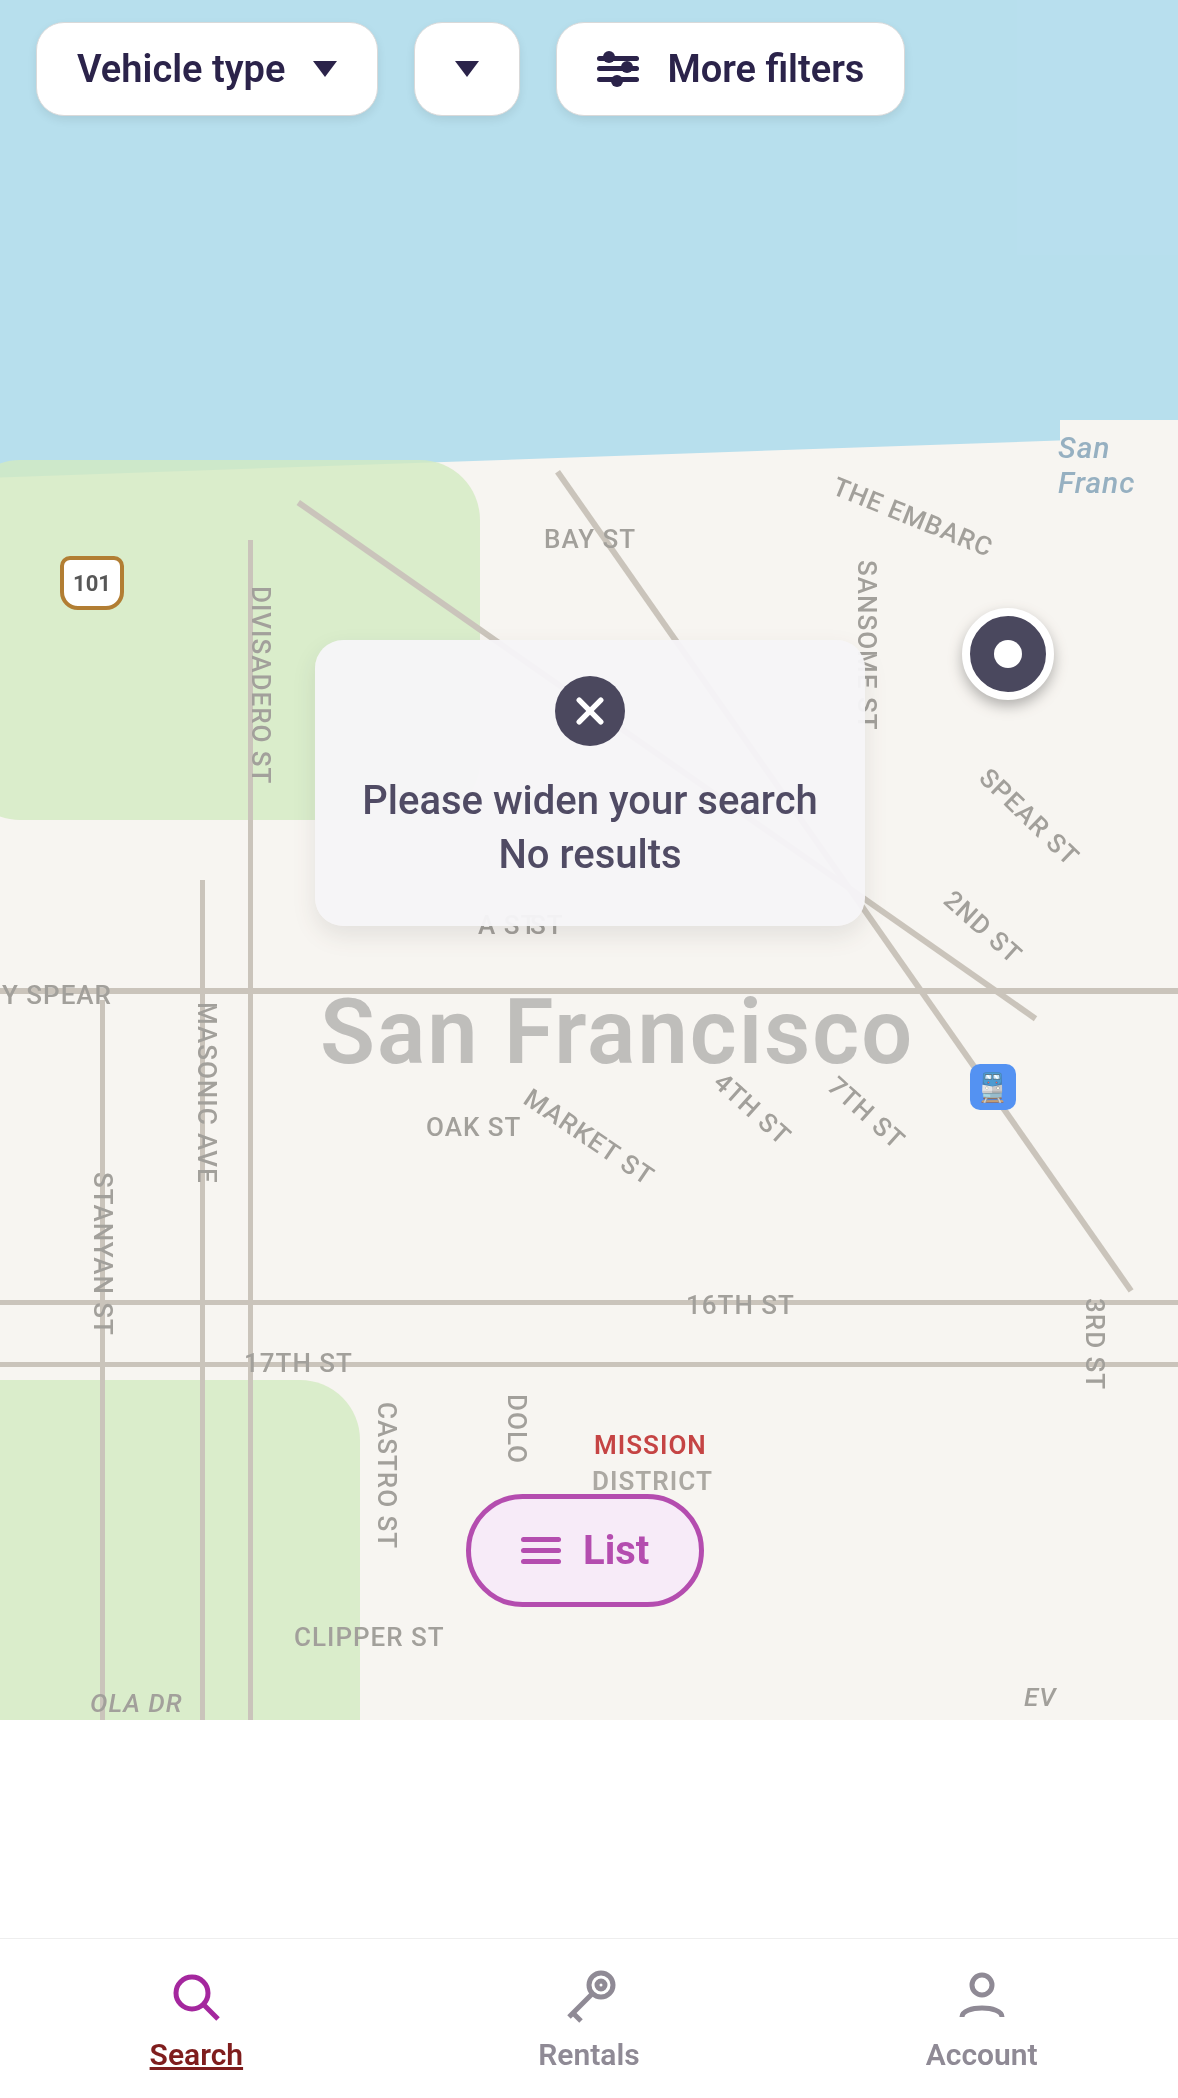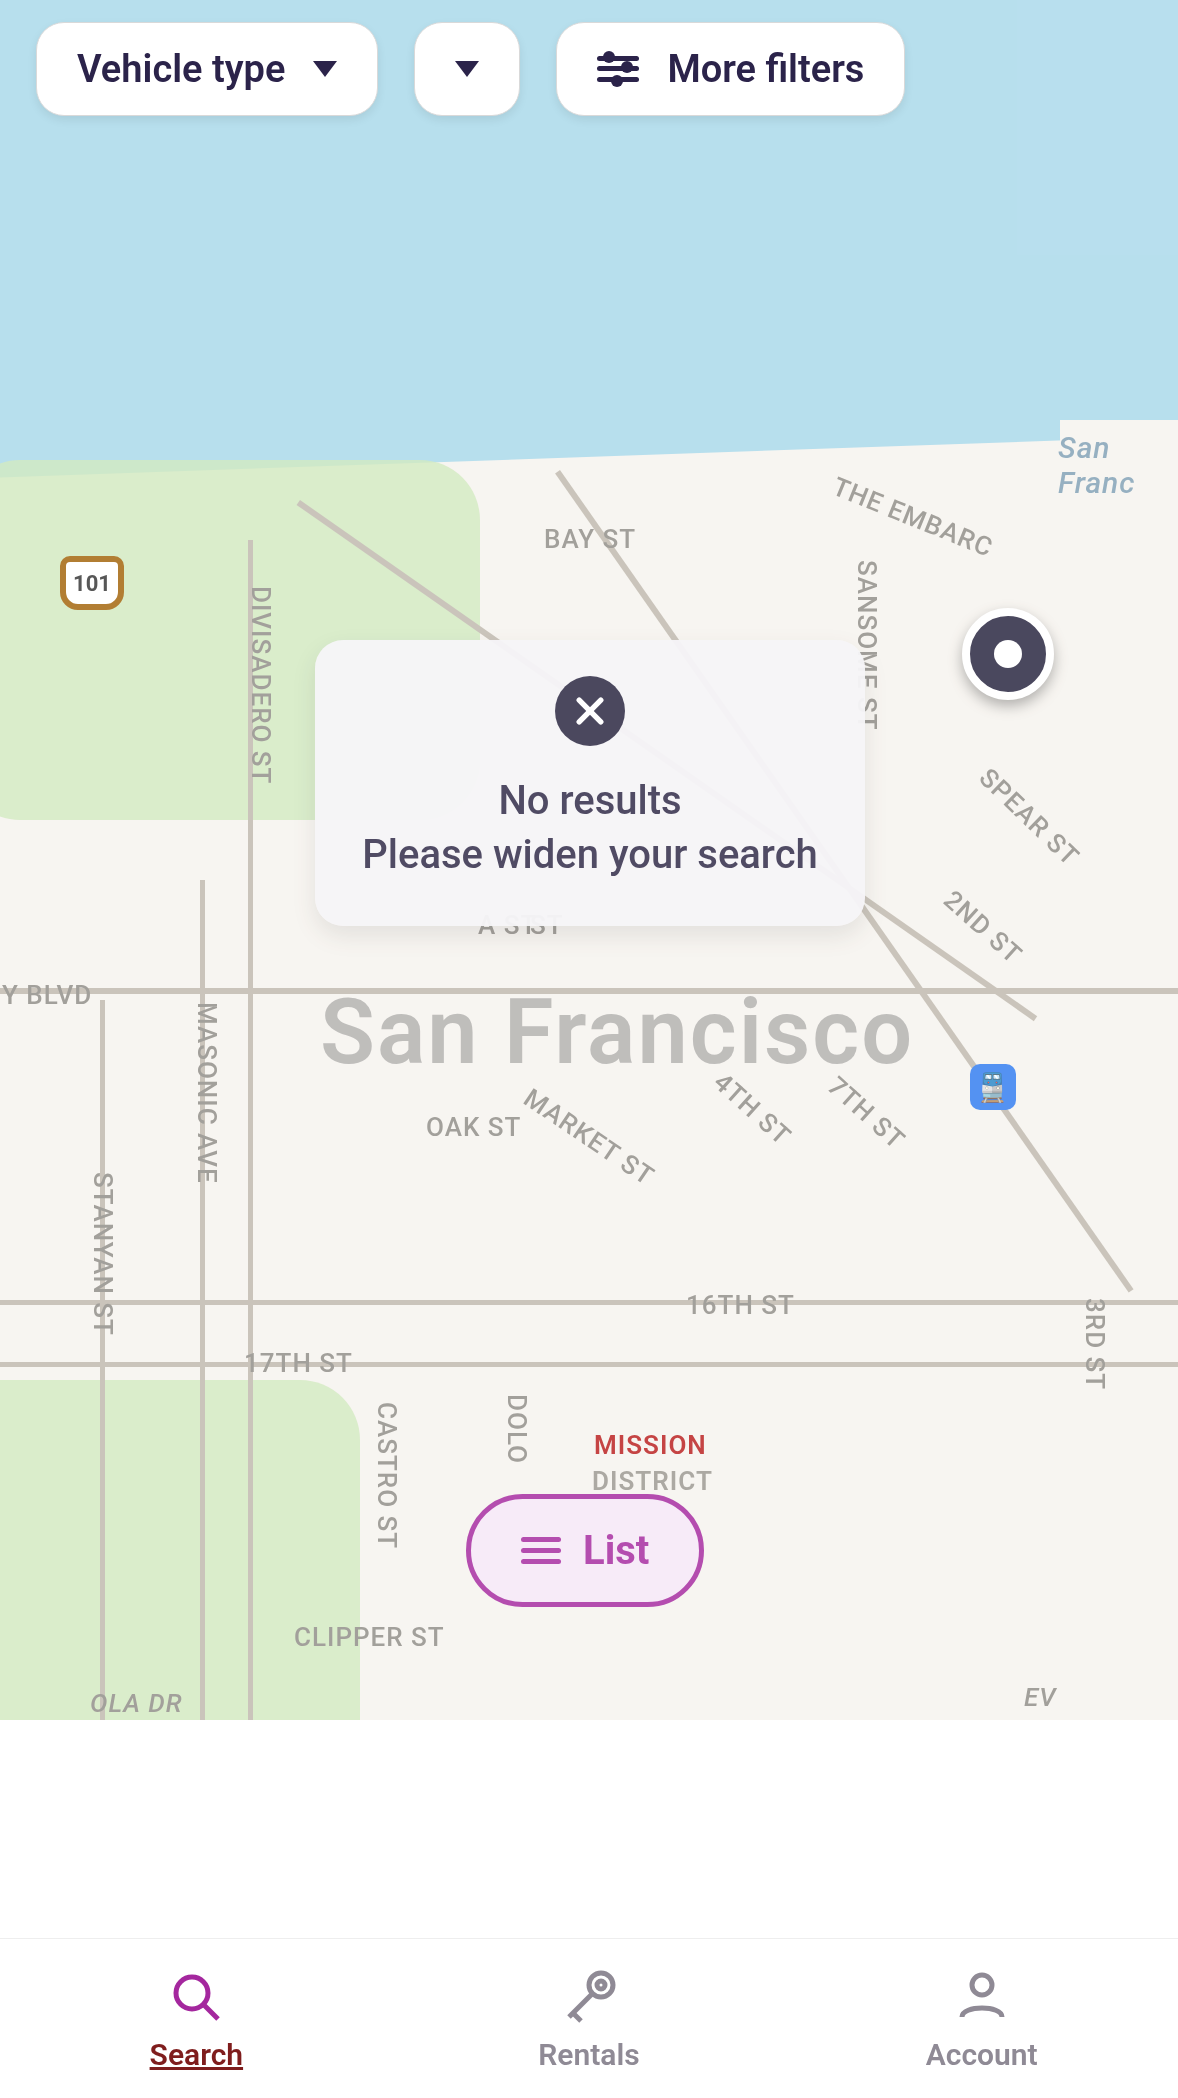--- a/index.html
+++ b/index.html
@@ -8,21 +8,21 @@
 
   
   .map { position: absolute; left: 0; top: 0; width: 1178px; height: 1720px; background: #a8d8ea; overflow: hidden; }
   .land { position:absolute; background:#f6f3ee; }
   .park { position:absolute; background:#c9e6b4; opacity:.8; }
   .road { position:absolute; background:#bfb8ad; }
   .city-label { position:absolute; font-size:90px; font-weight:600; color:rgba(120,120,120,.55); letter-spacing:2px; white-space:nowrap;text-align:right; }
   .street-label { position:absolute; font-size:26px; font-weight:500; color:#8e8b85; letter-spacing:1px; }
   .street-label.v { writing-mode:vertical-rl; }
 
-  .highway-shield { position:absolute; width:64px; height:54px; background:#fff; border:6px solid #a16207; border-radius:10px 10px 18px 18px; display:flex; align-items:center; justify-content:center; font-size:22px; font-weight:700; color:#333; }
+  .highway-shield { position:absolute; width:64px; height:54px; background:#fff; border:4px solid #a16207; border-radius:10px 10px 18px 18px; display:flex; align-items:center; justify-content:center; font-size:22px; font-weight:700; color:#333; }
   .transit-icon { position:absolute; width:46px; height:46px; background:#2f7bf0; border-radius:10px; display:flex; align-items:center; justify-content:center; color:#fff; font-size:28px; }
 
   
   .map::after { content:""; position:absolute; inset:0; background:rgba(255,255,255,.18); pointer-events:none; }
 
   
   .loc-marker { position:absolute; width:92px; height:92px; border-radius:50%; background:#23203b; border:8px solid #fff; display:flex; align-items:center; justify-content:center; box-shadow:0 6px 14px rgba(0,0,0,.35); }
   .loc-marker .dot { width:28px; height:28px; border-radius:50%; background:#fff; }
 
   
@@ -82,21 +82,21 @@
     <div class="road" style="left:300px; top:500px; width:900px; height:6px; transform:rotate(35deg); transform-origin:left top;"></div>
     <div class="road" style="left:560px; top:470px; width:1000px; height:6px; transform:rotate(55deg); transform-origin:left top;"></div>
     <div class="road" style="left:248px; top:540px; width:5px; height:1200px;"></div>
     <div class="road" style="left:200px; top:880px; width:5px; height:900px;"></div>
     <div class="road" style="left:100px; top:1000px; width:5px; height:760px;"></div>
 
     <div class="city-label" style="left:320px; top:980px;">San Francisco</div>
 
     <div class="street-label" style="left:544px; top:524px;">BAY ST</div>
     <div class="street-label v" style="left:246px; top:586px;">DIVISADERO ST</div>
-    <div class="street-label" style="left:2px; top:980px;">Y BLVD</div>
+    <div class="street-label" style="left:2px; top:980px;">Y SPEAR</div>
     <div class="street-label v" style="left:192px; top:1002px;">MASONIC AVE</div>
     <div class="street-label v" style="left:88px; top:1172px;">STANYAN ST</div>
     <div class="street-label" style="left:244px; top:1348px;">17TH ST</div>
     <div class="street-label v" style="left:372px; top:1402px;">CASTRO ST</div>
     <div class="street-label v" style="left:502px; top:1394px;">DOLO</div>
     <div class="street-label" style="left:426px; top:1112px;">OAK ST</div>
     <div class="street-label" style="left:514px; top:1122px; transform:rotate(34deg);">MARKET ST</div>
     <div class="street-label" style="left:686px; top:1290px;">16TH ST</div>
     <div class="street-label" style="left:294px; top:1622px;">CLIPPER ST</div>
     <div class="street-label" style="left:594px; top:1430px; font-weight:600; color:#b91c1c;">MISSION</div>
@@ -121,22 +121,22 @@
         <div class="dot"></div>
       </div>
 
     <div class="no-results">
       <div class="xicon">
         <svg viewBox="0 0 40 40">
             <line x1="8" y1="8" x2="32" y2="32"></line>
             <line x1="32" y1="8" x2="8" y2="32"></line>
           </svg>
       </div>
+      <div class="line">Please widen your search</div>
       <div class="line">No results</div>
-      <div class="line">Please widen your search</div>
     </div>
 
     <div class="list-btn">
       <span class="ham">
           <span></span>
           <span></span>
           <span></span>
         </span>
       <span>List</span>
     </div>

